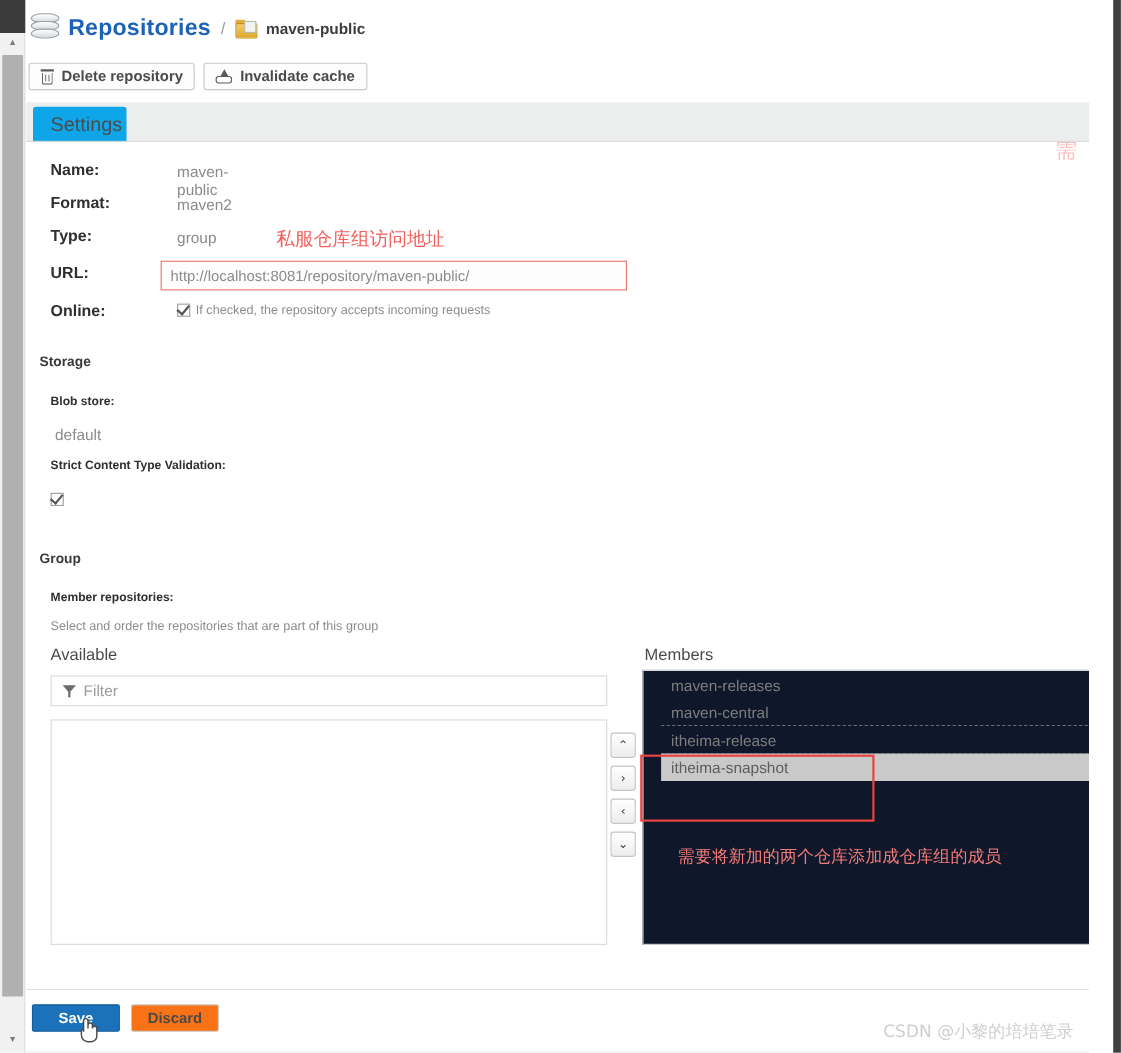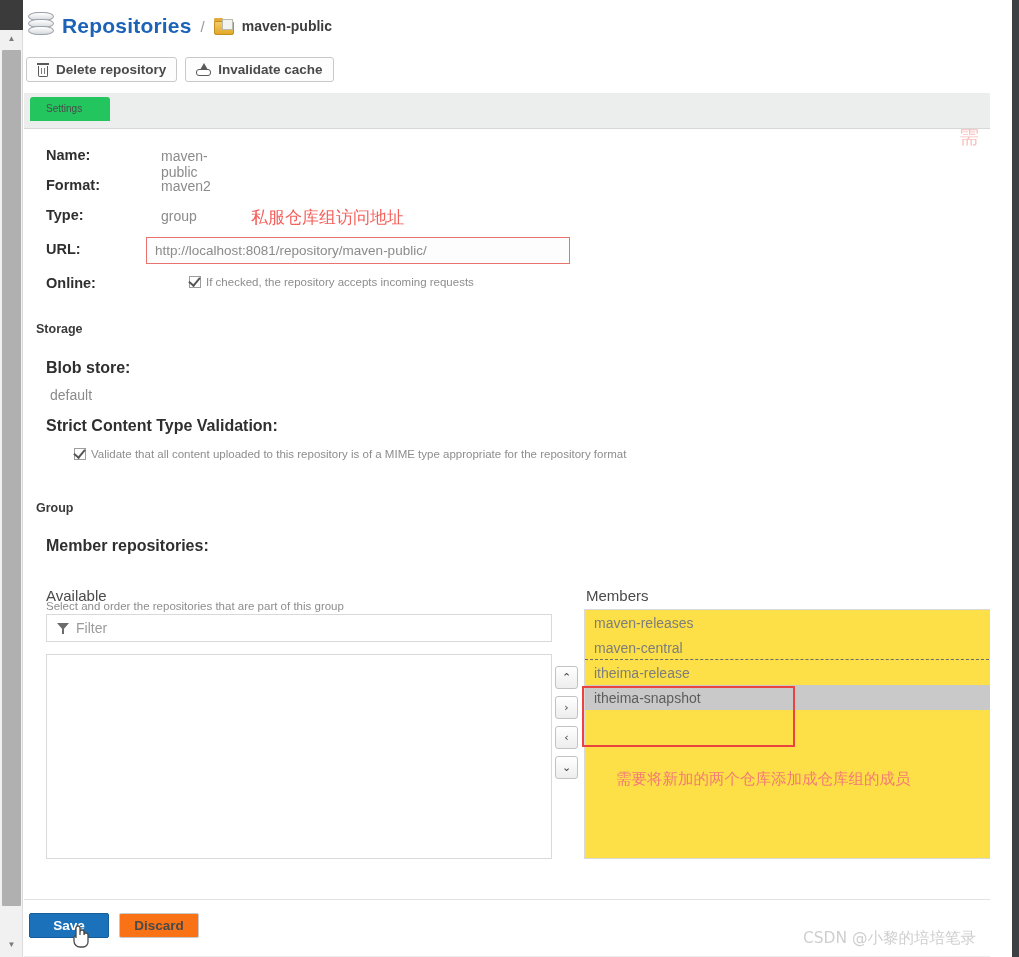--- a/index.html
+++ b/index.html
@@ -125,24 +125,24 @@
     border-bottom: 7px solid #5a5a5a;
   }
 
   
   .tabstrip {
     position: absolute; left: 0; top: 93px; width: 966px; height: 36px;
     background: #eceded;
   }
   .tab-item {
     position: absolute; left: 6px; top: 4px;
-    padding: 6px 28px 7px 16px;
-    background: #22c55e;
+    padding: 6px 4px 7px 16px;
+    background: #0ea5e9;
     border-radius: 3px 3px 0 0;
-    font-size: 10px; color: #4c4c4c;
+    font-size: 18px; color: #4c4c4c;
     cursor: pointer;
   }
   .panel-top-border {
     position: absolute; left: 0; top: 128px; width: 966px; height: 1px;
     background: #d8d8d8;
   }
 
   
   .panel {
     position: absolute; left: 0; top: 129px; width: 966px; height: 770px;
@@ -180,21 +180,21 @@
   }
   .anno-url { left: 227px; top: 77px; font-size: 17px; }
   .anno-members { left: 592px; top: 640px; font-size: 15.5px; color: #f47a77; }
   .anno-edge {
     position: absolute; right: 11px; top: -6px; font-size: 20px;
     color: #f9bebc; font-family: "DejaVu Sans", sans-serif;
   }
 
   
   .cb-row {
-    position: absolute; display: flex; align-items: flex-start; gap: 5px; margin-left: 28px;
+    position: absolute; display: flex; align-items: flex-start; gap: 5px;
   }
   .cbx {
     width: 12px; height: 12px; position: relative;
     border: 1px solid #9d9d9d; background: #fff; flex: 0 0 auto;
     margin-top: 1px;
   }
   .cbx::after {
     content: ""; position: absolute; left: 1px; top: -2px;
     width: 5px; height: 9px;
     border-right: 2px solid #555; border-bottom: 2px solid #555;
@@ -202,21 +202,21 @@
   }
   .cb-text { font-size: 11.5px; color: #8d8d8d; line-height: 14px; }
 
   
   .sec-head {
     position: absolute; left: 12px;
     font-size: 12.5px; font-weight: bold; color: #3a3a3a;
   }
   .sub-head {
     position: absolute; left: 22px;
-    font-size: 16px; font-weight: bold; color: #2f2f2f;
+    font-size: 11px; font-weight: bold; color: #2f2f2f;
   }
   .sub-note {
     position: absolute; left: 22px;
     font-size: 11.5px; color: #8d8d8d;
   }
   .plain-val {
     position: absolute; left: 26px;
     font-size: 14px; color: #8b8b8b;
   }
 
@@ -246,22 +246,23 @@
   .filter-ph { font-size: 14px; color: #9b9b9b; }
 
   .listbox-available {
     position: absolute; left: 22px; top: 525px;
     width: 506px; height: 205px;
     border: 1px solid #d9d9d9; background: #fff;
   }
   .listbox-members {
     position: absolute; left: 560px; top: 480px;
     width: 420px; height: 250px;
-    border: 1px solid #d9d9d9; background: #fde047;
+    border: 1px solid #d9d9d9; background: #0f172a;
     overflow: hidden;
+    padding-left: 16px;
   }
   .list-row {
     height: 25px; padding-left: 9px;
     display: flex; align-items: center;
     font-size: 14px; color: #7d7d7d;
     cursor: pointer; position: relative;
   }
   .list-row.selected { background: #c9c9c9; color: #5d5d5d; }
   .list-row.drop-target::before {
     content: ""; position: absolute; left: 0; right: -1px; top: -1px;
@@ -421,26 +422,25 @@
         <span class="cbx"></span>
         <span class="cb-text">If checked, the repository accepts incoming requests</span>
       </div>
 
       <div class="sec-head" style="top:193px;">Storage</div>
       <div class="sub-head" style="top:230px;">Blob store:</div>
       <div class="plain-val" style="top:258px;">default</div>
       <div class="sub-head" style="top:288px;">Strict Content Type Validation:</div>
       <div class="cb-row" style="left:22px; top:318px; width:680px;">
         <span class="cbx"></span>
-        <span class="cb-text">Validate that all content uploaded to this repository is of a MIME type appropriate for the repository format</span>
       </div>
 
       <div class="sec-head" style="top:372px;">Group</div>
       <div class="sub-head" style="top:408px;">Member repositories:</div>
-      <div class="sub-note" style="top:435px;margin-top:36px;">Select and order the repositories that are part of this group</div>
+      <div class="sub-note" style="top:435px;">Select and order the repositories that are part of this group</div>
 
       <div class="col-title" style="left:22px; top:458px;">Available</div>
       <div class="col-title" style="left:562px; top:458px;">Members</div>
 
       <div class="filter-input">
         <span class="funnel-icon"></span>
         <span class="filter-ph">Filter</span>
       </div>
 
       <div class="listbox-available"></div>

